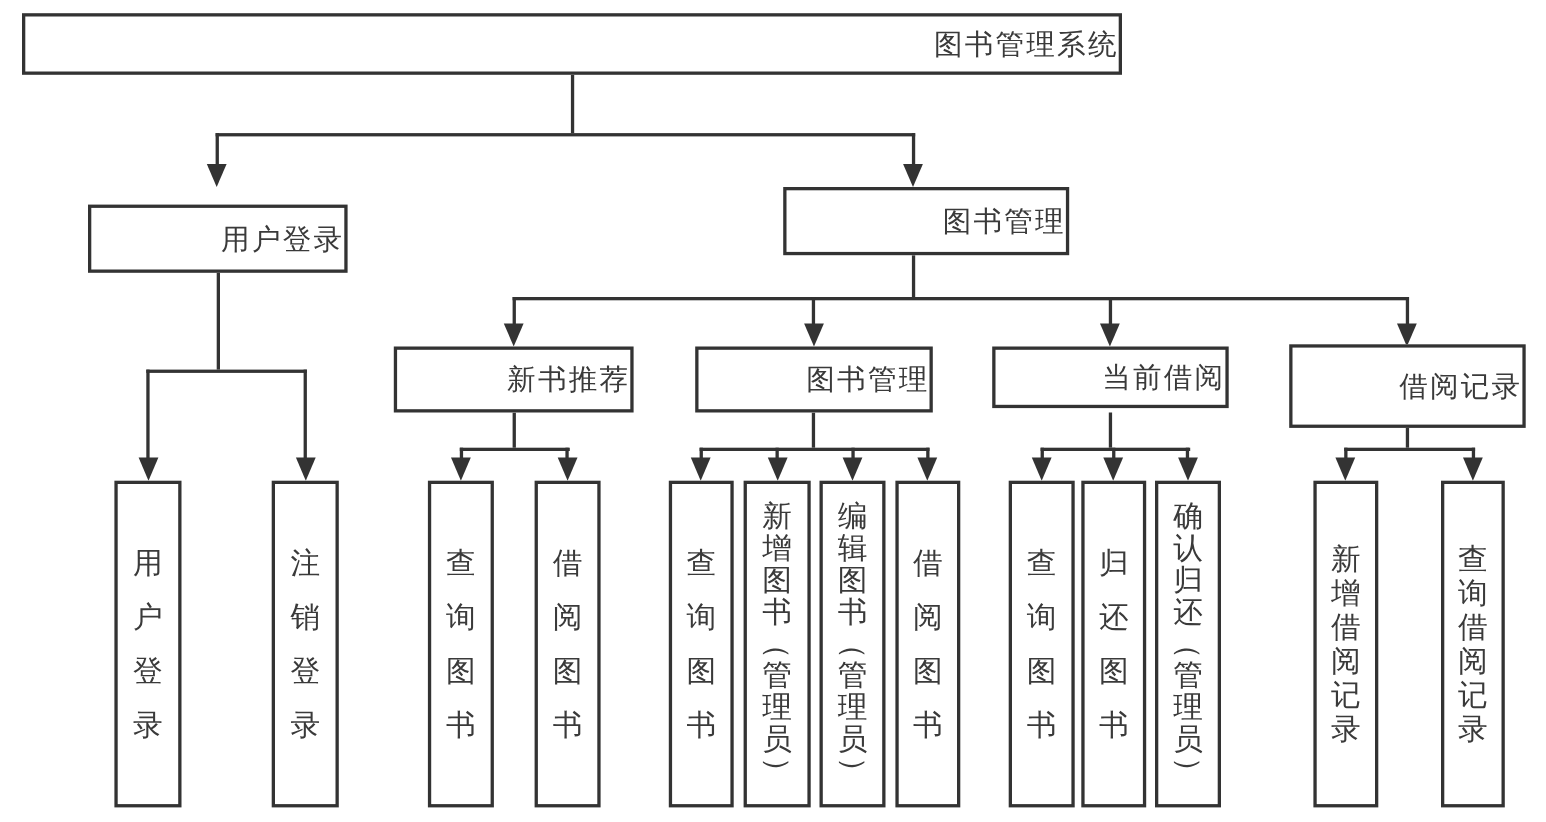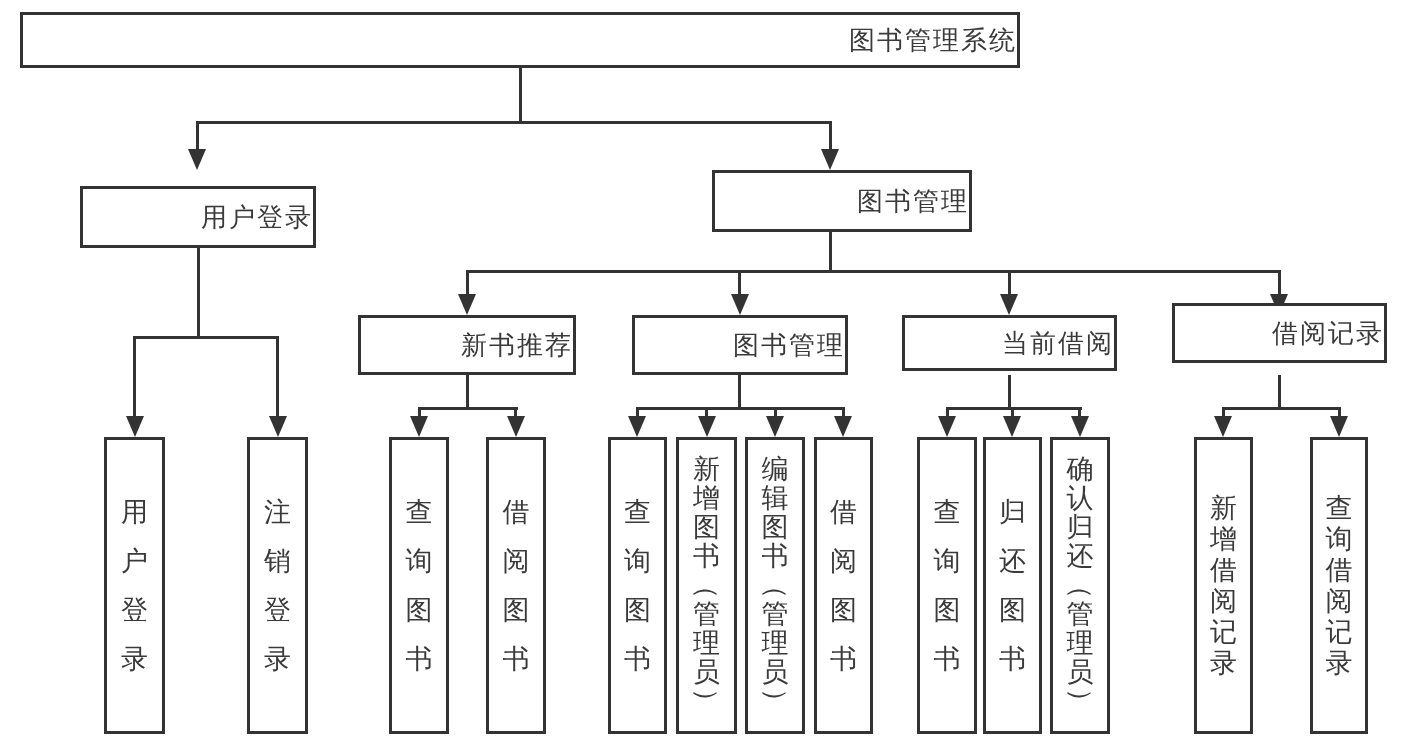--- a/index.html
+++ b/index.html
@@ -124,21 +124,21 @@
 
   <div class="box h" style="left:358px; top:315px; width:218px; height:60px">
     <span class="label">新书推荐</span>
   </div>
   <div class="box h" style="left:632px; top:315px; width:216px; height:60px">
     <span class="label">图书管理</span>
   </div>
   <div class="box h" style="left:902px; top:315px; width:215px; height:56px">
     <span class="label">当前借阅</span>
   </div>
-  <div class="box h" style="left:1172px; top:303px; width:215px; height:60px">
+  <div class="box h" style="left:1172px; top:313px; width:215px; height:76px">
     <span class="label">借阅记录</span>
   </div>
 
   <div class="line vl" style="left:466px; top:375px; height:32px"></div>
   <div class="line hl" style="left:418px; top:407px; width:100px"></div>
   <div class="line vl" style="left:418px; top:407px; height:11px"></div>
   <div class="arrow" style="left:410px; top:416px"></div>
   <div class="line vl" style="left:514px; top:407px; height:11px"></div>
   <div class="arrow" style="left:507px; top:416px"></div>
 

